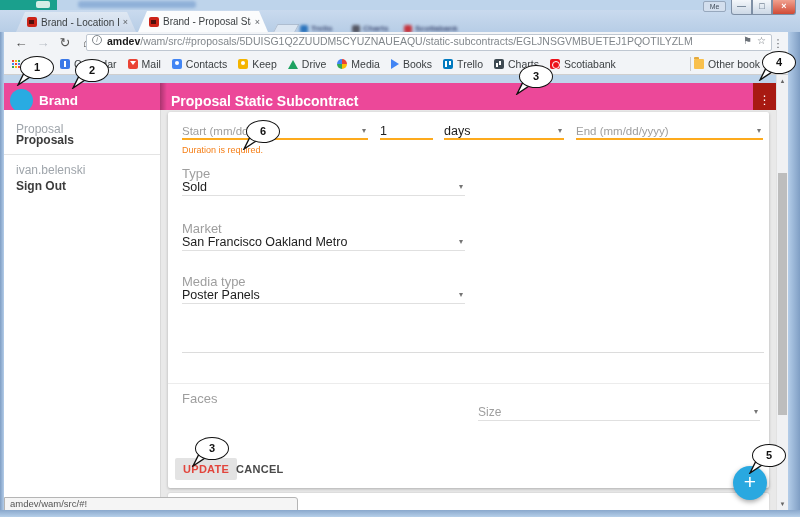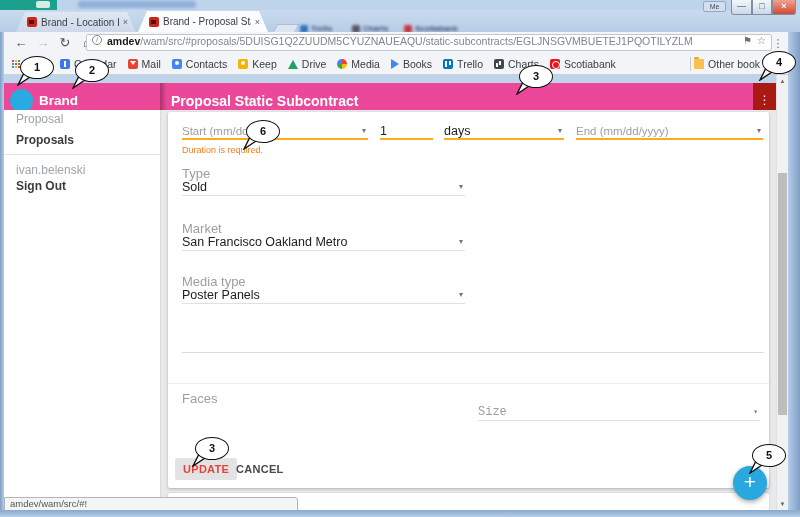--- a/index.html
+++ b/index.html
@@ -238,21 +238,21 @@
 
   <div class="appbar">
     <div class="logo-circle"></div>
     <div class="brand-label">Brand</div>
     <div class="drawer-shadow"></div>
     <div class="page-title">Proposal Static Subcontract</div>
     <div class="appbar-menu">⋮</div>
   </div>
 
   <div class="sidebar">
-    <div class="side-item side-muted" style="top:2px;">Proposal</div>
+    <div class="side-item side-muted" style="top:12px;">Proposal</div>
     <div class="side-item side-strong" style="top:23px;">Proposals</div>
     <div class="side-divider"></div>
     <div class="side-item side-muted" style="top:53px;">ivan.belenski</div>
     <div class="side-item side-strong" style="top:69px;">Sign Out</div>
   </div>
 
   <div class="content-bg"></div>
 
   <div class="card1">
 
@@ -289,21 +289,21 @@
     <div class="field plain fval" style="left:14px;top:174px;width:283px;">
       <span>Poster Panels</span>
       <span class="dd">▾</span>
     </div>
 
     <div class="hline" style="left:14px;top:240px;width:582px;border-color:#dcdcdc;"></div>
 
     <div class="divider"></div>
 
     <div class="flabel" style="left:14px;top:279px;">Faces</div>
-    <div class="field plain" style="left:310px;top:291px;width:282px;font-size:12px;font-family:Liberation Mono, monospace;">
+    <div class="field plain" style="left:310px;top:291px;width:282px;font-size:12px;">
       <span>Size</span>
       <span class="dd">▾</span>
     </div>
 
     <div class="btn btn-update">UPDATE</div>
     <div class="btn btn-cancel">CANCEL</div>
   </div>
 
   <div class="card2"></div>
 

